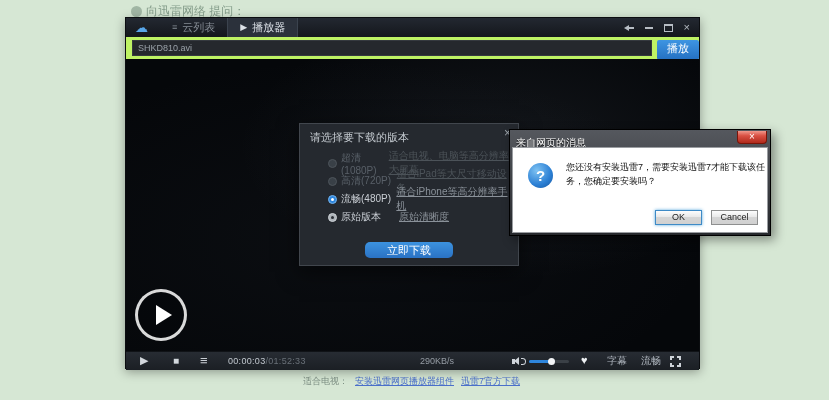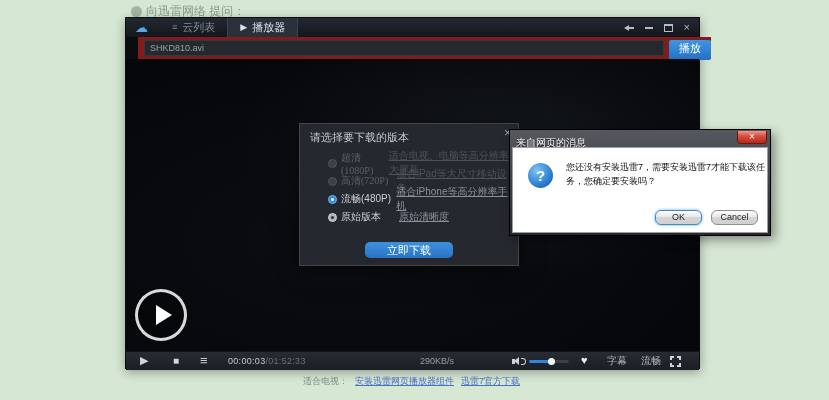--- a/index.html
+++ b/index.html
@@ -27,21 +27,21 @@
   .tab.active { background:#2b313b; border-left:1px solid #3b434e; border-right:1px solid #3b434e; color:#dde2e8; }
   .winbtns { margin-left:auto; display:flex; align-items:center; gap:11px; padding-right:9px; }
   .wb { color:#b7bdc4; cursor:pointer; display:inline-block; }
   .wb-pin { width:10px; height:9px; position:relative; }
   .wb-pin .ph { position:absolute; left:0; top:2px; width:0; height:0; border-right:5px solid #b7bdc4; border-top:3px solid transparent; border-bottom:3px solid transparent; }
   .wb-pin .pt { position:absolute; left:5px; top:4px; width:5px; height:2px; background:#b7bdc4; }
   .wb-min { width:8px; height:2px; background:#b7bdc4; }
   .wb-max { width:9px; height:8px; border:1px solid #b7bdc4; border-top-width:2px; }
   .wb-close { font-size:11px; line-height:11px; }
 
-  .addrbar { position:absolute; left:12px; top:19px; width:100%; height:22px; background:#7f1d1d; }
+  .addrbar { position:absolute; left:0; top:19px; width:100%; height:22px; background:#bef264; }
   .addr-input { position:absolute; left:6px; top:3px; width:520px; height:16px; background:#25282d; border:1px solid #35393f;
     color:#9aa1a8; font-size:9px; line-height:14px; padding-left:5px; cursor:text; }
   .addr-btn { position:absolute; left:531px; top:3px; width:42px; height:20px; border-radius:2px;
     background:linear-gradient(#3e95e2,#2470c2); color:#fff; font-size:11px; line-height:16px; text-align:center; cursor:pointer; }
 
   .video { position:absolute; left:0; top:41px; width:100%; height:292px;
     background:
       radial-gradient(ellipse 380px 190px at 66% 30%, rgba(130,142,158,.11), transparent 70%),
       radial-gradient(ellipse 520px 260px at 38% 62%, rgba(92,102,118,.07), transparent 70%),
       #05070a; }
@@ -87,21 +87,21 @@
   .dl-options { position:absolute; left:28px; top:30px; right:6px; }
   .dl-row { height:18px; display:flex; align-items:center; cursor:pointer; }
   .radio { width:9px; height:9px; border-radius:50%; margin-right:4px; flex:0 0 auto; position:relative; }
   .dl-row.disabled .radio { background:#394047; border:1px solid #4e545b; }
   .dl-row.selected .radio { background:#2e86dd; border:1px solid #74b4ee; }
   .dl-row.selected .radio::after { content:""; position:absolute; left:2px; top:2px; width:3px; height:3px; border-radius:50%; background:#fff; }
   .dl-row.normal .radio { background:#aeb4ba; border:1px solid #ccd1d6; }
   .dl-row.normal .radio::after { content:""; position:absolute; left:2px; top:2px; width:3px; height:3px; border-radius:50%; background:#2b3036; }
   .dl-label { width:58px; font-size:10px; }
   .dl-desc { font-size:10px;text-decoration:underline; }
-  .dl-row.disabled .dl-label { color:#596068;font-family:Liberation Serif, serif; }
+  .dl-row.disabled .dl-label { color:#596068; }
   .dl-row.disabled .dl-desc { color:#4c5359; }
   .dl-row.selected .dl-label, .dl-row.normal .dl-label { color:#c9ced4; }
   .dl-row.selected .dl-desc, .dl-row.normal .dl-desc { color:#8a9199; }
   .dl-btn { position:absolute; left:50%; transform:translateX(-50%); top:118px; width:88px; height:16px; border-radius:5px;
     background:linear-gradient(#3c92df,#2a72c4); color:#fff; font-size:11px; line-height:16px; text-align:center; cursor:pointer; }
 
   
   .msg { position:absolute; left:509px; top:129px; width:262px; z-index:10;
     background:linear-gradient(#55585e,#26282c); border:1px solid #000; padding:2px;
     box-shadow:4px 4px 10px rgba(0,0,0,.4); }
@@ -109,21 +109,21 @@
   .msg-title { font-size:10px; line-height:15px; color:#fff; padding-left:4px; text-shadow:0 1px 1px #000; }
   .msg-close { position:absolute; right:1px; top:-1px; width:30px; height:13px; border:1px solid #7a1408; border-top:none;
     border-radius:0 0 4px 4px; background:linear-gradient(#f0988c,#d95043 40%,#b02a1c); color:#fff;
     font-size:10px; line-height:11px; text-align:center; cursor:pointer; }
   .msg-body { position:relative; background:#fff; border:1px solid #9a9da1; height:86px; }
   .q-icon { position:absolute; left:15px; top:15px; width:25px; height:25px; border-radius:50%;
     background:radial-gradient(circle at 35% 30%, #7ec2f2, #2b7fd4 60%, #17559e); color:#fff;
     font-weight:bold; font-size:15px; line-height:25px; text-align:center; }
   .msg-text { position:absolute; left:53px; top:12px; width:200px; font-size:9px; line-height:1.6; color:#111; }
   .msg-buttons { position:absolute; right:9px; bottom:7px; display:flex; gap:9px; }
-  .win-btn { width:47px; height:15px; border:1px solid #8e8f8f; border-radius:6px;
+  .win-btn { width:47px; height:15px; border:1px solid #8e8f8f; border-radius:0;
     background:linear-gradient(#fdfdfd,#e9e9e9 45%,#d6d6d6 46%,#d0d0d0); color:#222;
     font-size:9px; line-height:13px; text-align:center; cursor:pointer; }
   .win-btn.default { border-color:#3e8ac6; box-shadow:0 0 3px rgba(70,160,220,.9); }
 </style>
 </head>
 <body>
 
 <div class="bg-title">
   <span class="bg-title-icon"></span>
   <span>向迅雷网络 提问：</span>

